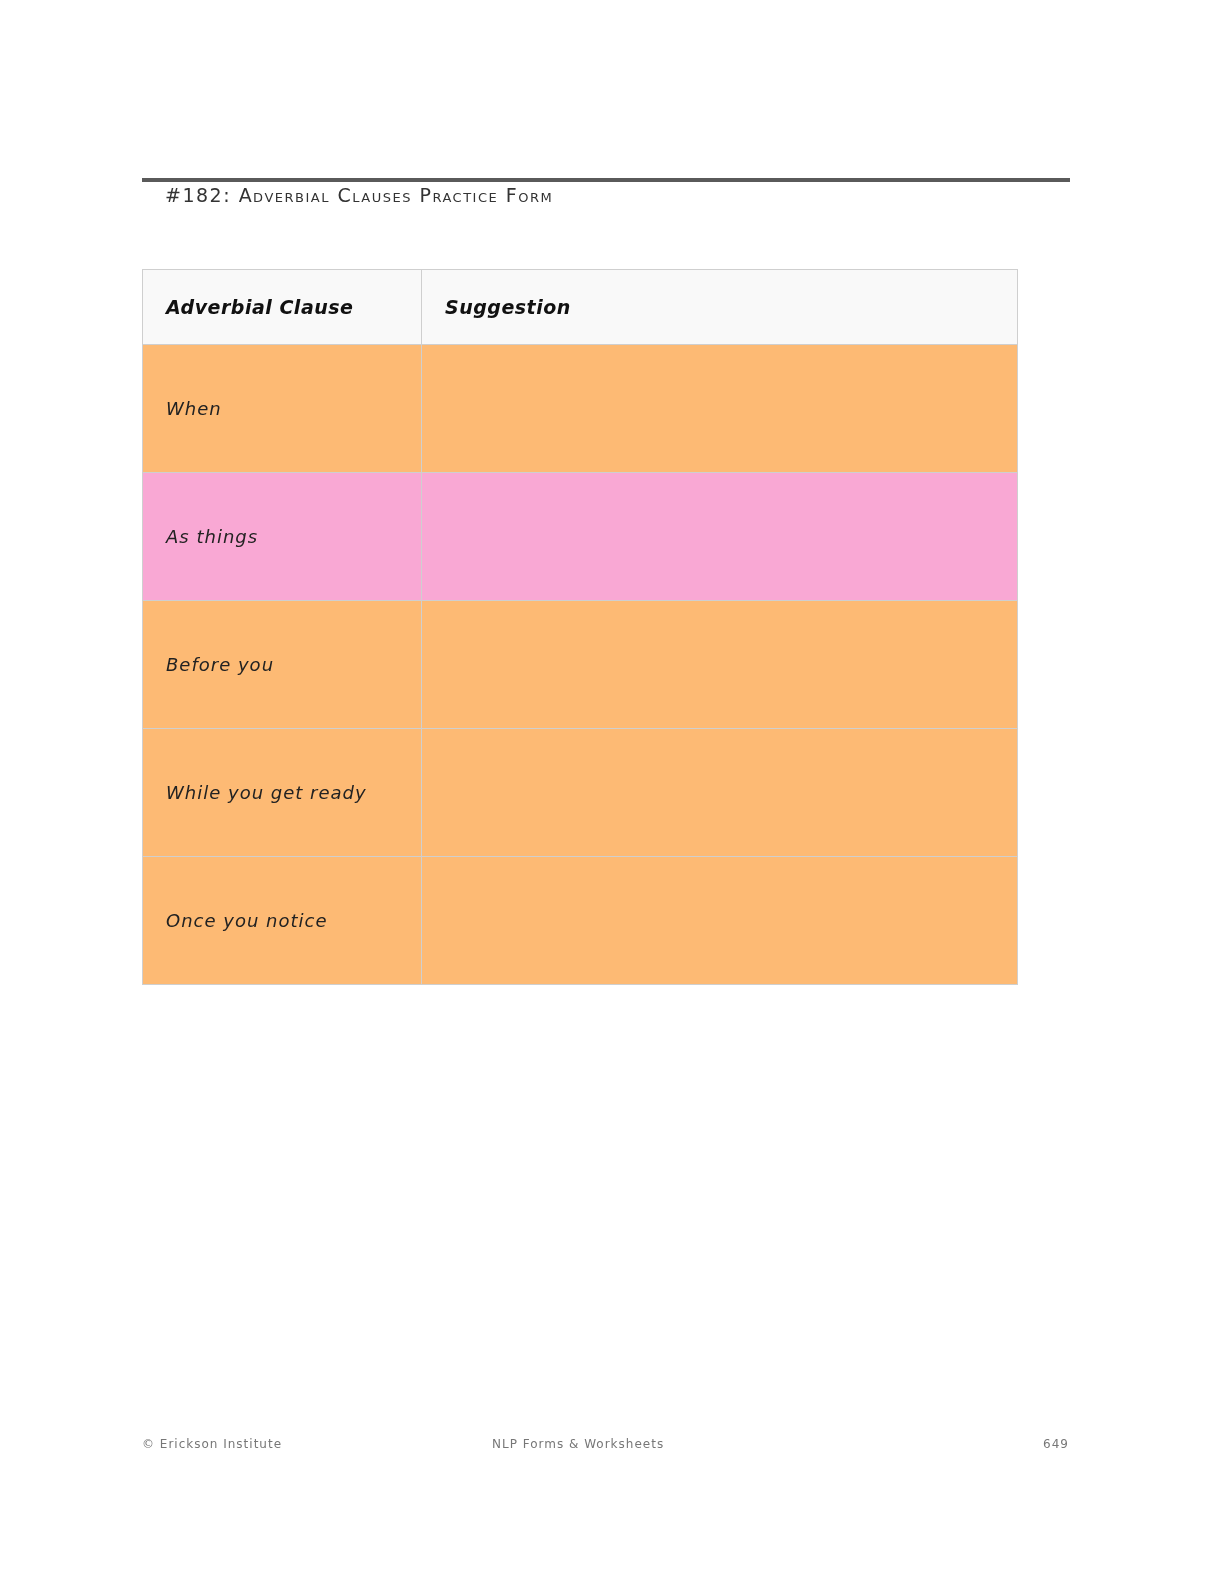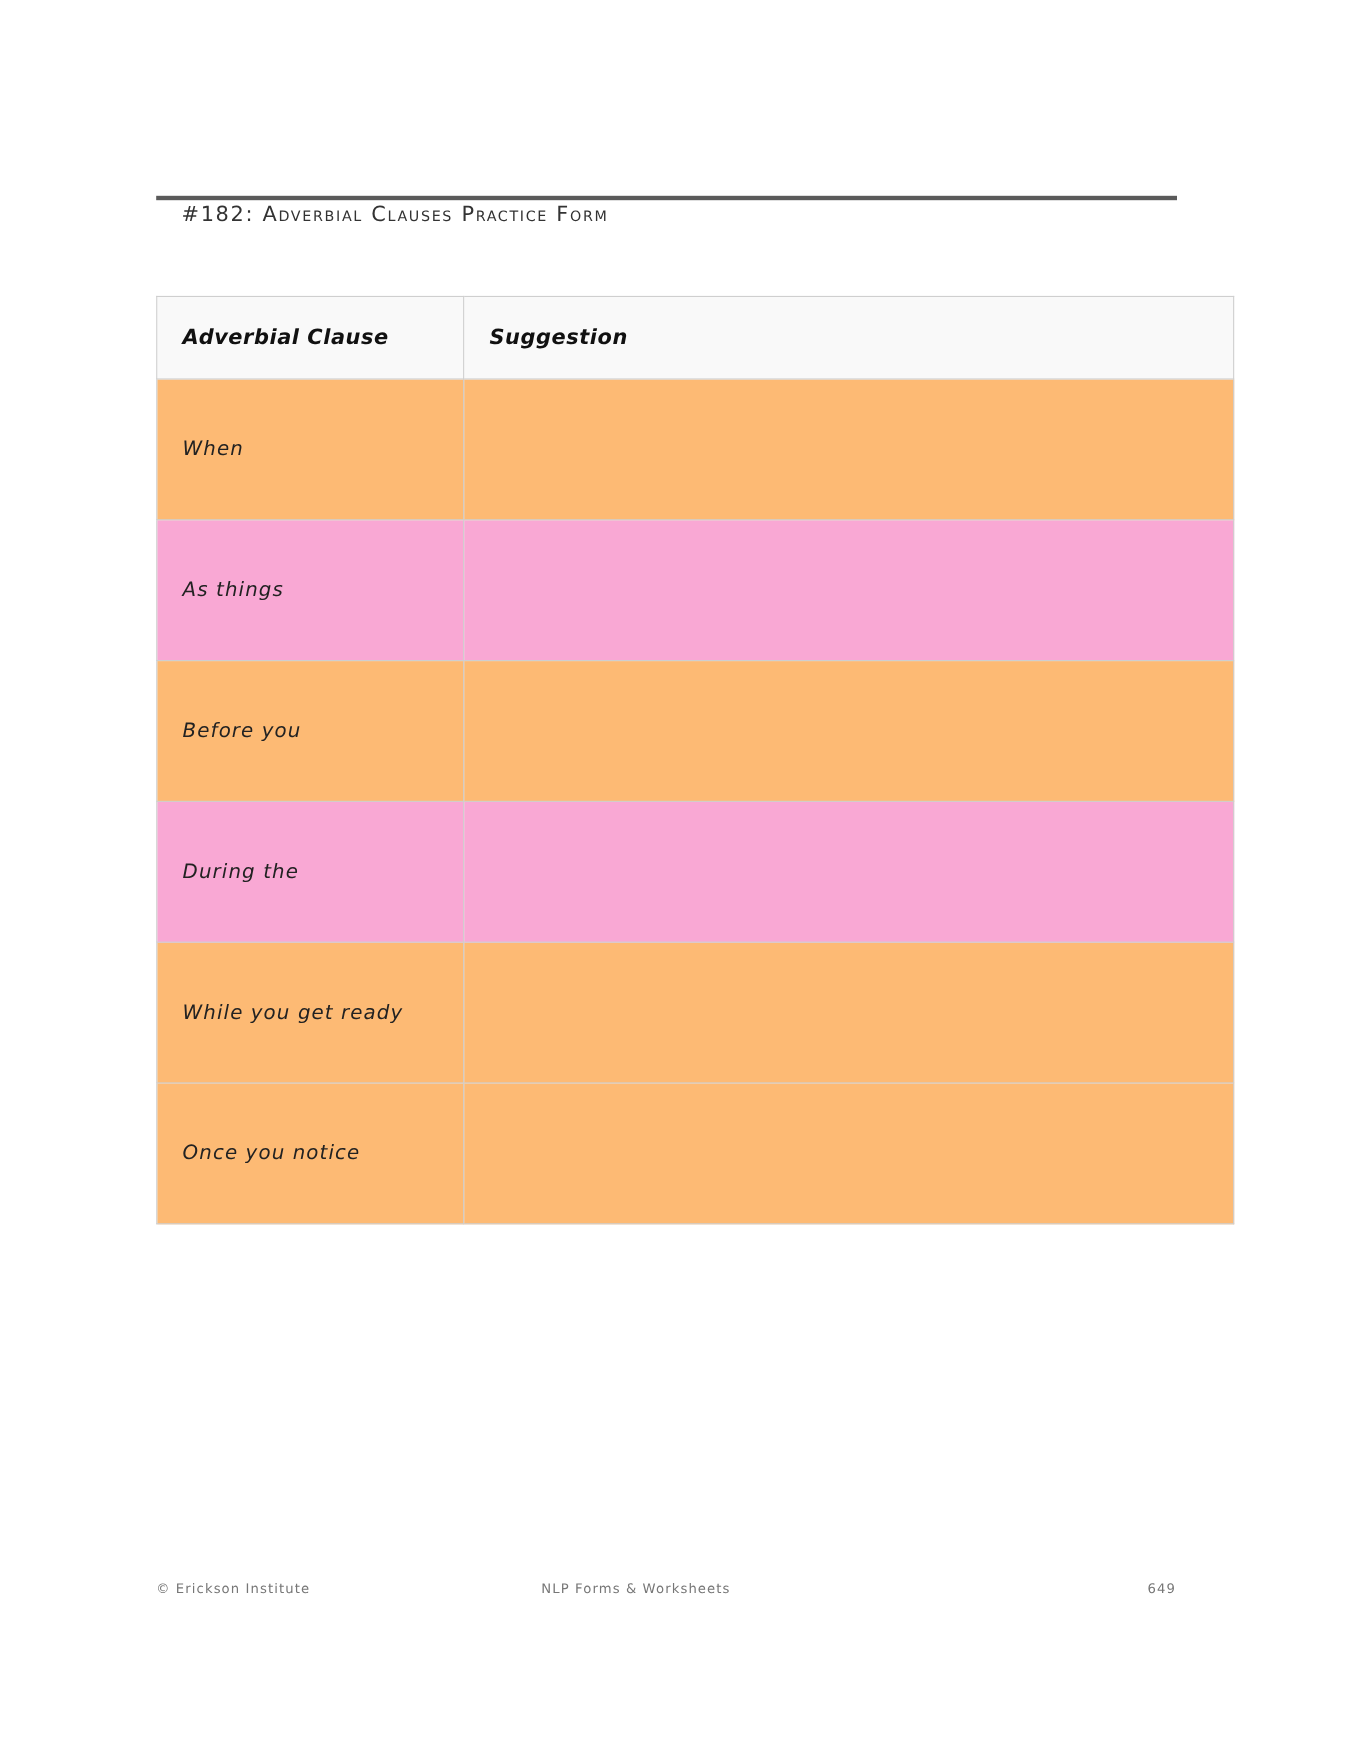--- a/index.html
+++ b/index.html
@@ -1,19 +1,19 @@
 <!DOCTYPE html>
 <html><head>
 <meta charset="utf-8">
 <style>
   html, body { margin: 0; padding: 0; background: #ffffff; }
   body { width: 1224px; height: 1584px; position: relative; overflow: hidden; font-family: "DejaVu Sans", sans-serif; }
   .rule { position: absolute; left: 142px; top: 178px; width: 928px; height: 4px; background: #5a5a5a; }
   .title { position: absolute; left: 143px; top: 184px; font-size: 19px; color: #333; letter-spacing: 1.5px; font-variant: small-caps; font-family: "DejaVu Sans", sans-serif; margin-left: 22px; }
-  table { position: absolute; left: 142px; top: 269px; width: 980px; border-collapse: collapse; table-layout: fixed; }
+  table { position: absolute; left: 142px; top: 269px; width: 876px; border-collapse: collapse; table-layout: fixed; }
   td, th { border: 1px solid #cfcfcf; text-align: left; padding: 0 0 0 23px; font-style: italic; }
   th { height: 74px; background: #f9f9f9; font-weight: bold; font-size: 19px; color: #111; letter-spacing: 0.5px; }
   td { height: 127px; font-size: 18px; color: #222; letter-spacing: 1px; }
   tr.alt td { background: #fdba74; }
   tr.plain td { background: #f9a8d4; }
   col.c1 { width: 279px; }
   .footer { position: absolute; top: 1437px; font-size: 12px; color: #777; letter-spacing: 1px; }
   .f1 { left: 142px; }
   .f2 { left: 492px; }
   .f3 { right: 155px; }
@@ -39,24 +39,20 @@
     <td></td>
   </tr>
   <tr class="plain">
     <td>As things</td>
     <td></td>
   </tr>
   <tr class="alt">
     <td>Before you</td>
     <td></td>
   </tr>
-  <tr class="plain">
-    <td>During the</td>
-    <td></td>
-  </tr>
   <tr class="alt">
     <td>While you get ready</td>
     <td></td>
   </tr>
   <tr class="alt">
     <td>Once you notice</td>
     <td></td>
   </tr>
 </tbody>
   </table>

